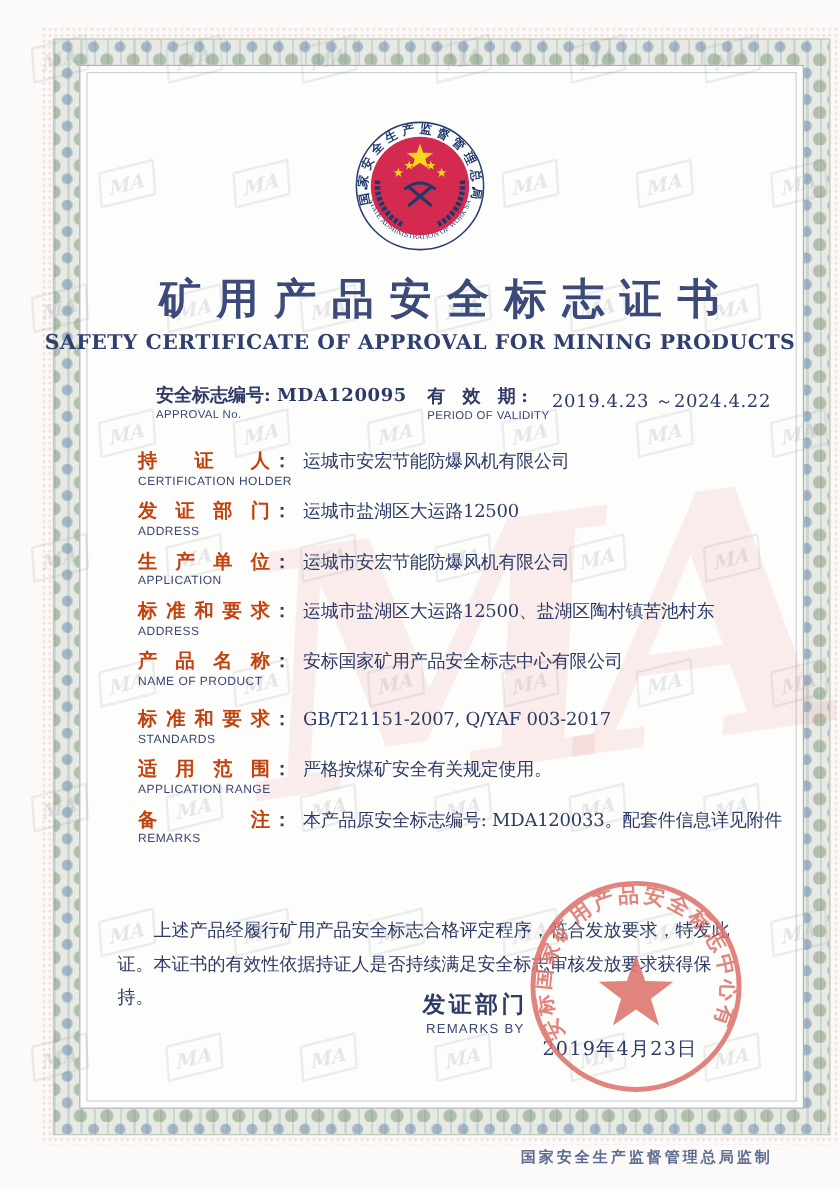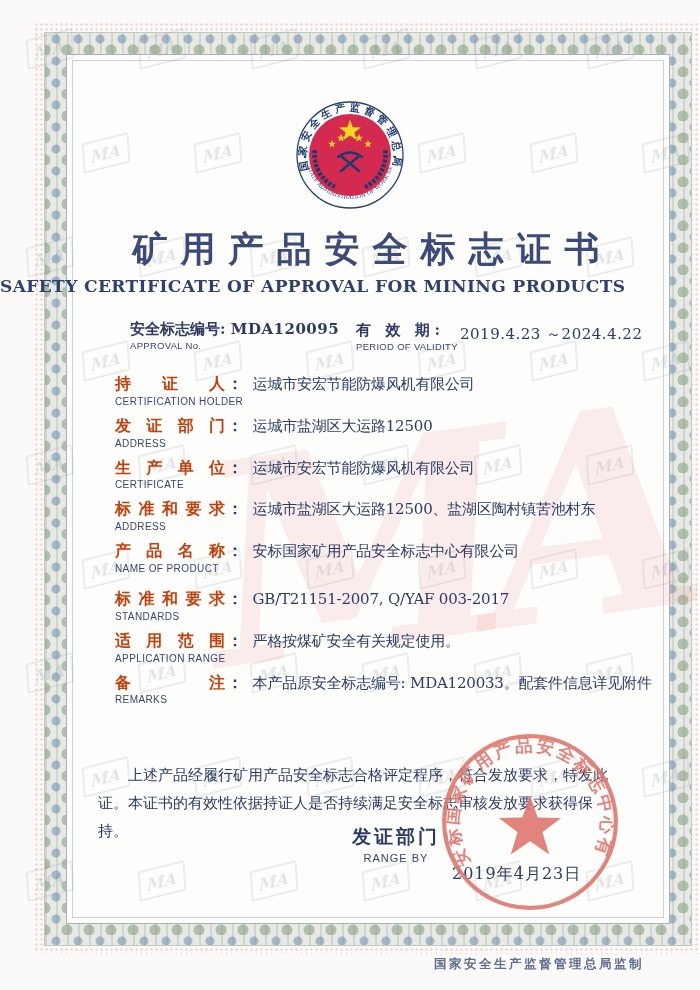--- a/index.html
+++ b/index.html
@@ -33,21 +33,21 @@
       font:italic 900 280px "DejaVu Serif",serif;letter-spacing:-30px;line-height:1;
       color:rgba(232,138,138,0.14);transform:rotate(-8deg);}
 
   .content{position:absolute;inset:0;z-index:4;}
 
   .emblem{position:absolute;left:295px;top:100px;width:110px;height:110px;}
 
   .title{position:absolute;top:226px;left:16px;width:100%;text-align:center;
          font-size:35px;font-weight:bold;letter-spacing:13px;padding-left:13px;
          box-sizing:border-box;color:#3b4a78;}
-  .subtitle{position:absolute;top:276px;left:0;width:100%;
+  .subtitle{position:absolute;top:276px;left:0;width:100%;text-align:center;
          font-size:17px;font-weight:bold;letter-spacing:0.4px;color:#2f3f6e;}
 
   .approval-row{position:absolute;left:130px;top:320px;width:520px;height:48px;}
   .ap-group{position:absolute;top:0;}
   .g1{left:0;} .g2{left:226px;} .g3{left:330px;top:5px;}
   .cn-lab{font-size:15px;font-weight:bold;color:#2f3a66;}
   .en-lab{font-size:9.5px;font-family:"Liberation Sans","DejaVu Sans",sans-serif;
           color:#3a4573;letter-spacing:0.3px;margin-top:1px;}
   .ap-val{font-size:15px;color:#2c3a66;letter-spacing:0.5px;}
   .jlab{display:inline-block;text-align:justify;text-align-last:justify;}
@@ -204,21 +204,21 @@
       <div class="field-row">
         <div class="cn-line"><span class="f-label">持证人</span><span class="f-colon">： </span><span class="f-value">运城市安宏节能防爆风机有限公司</span></div>
         <div class="en-line">CERTIFICATION HOLDER</div>
       </div>
       <div class="field-row">
         <div class="cn-line"><span class="f-label">发证部门</span><span class="f-colon">： </span><span class="f-value">运城市盐湖区大运路12500</span></div>
         <div class="en-line">ADDRESS</div>
       </div>
       <div class="field-row">
         <div class="cn-line"><span class="f-label">生产单位</span><span class="f-colon">： </span><span class="f-value">运城市安宏节能防爆风机有限公司</span></div>
-        <div class="en-line">CERTIFICATE</div>
+        <div class="en-line">APPLICATION</div>
       </div>
       <div class="field-row">
         <div class="cn-line"><span class="f-label">标准和要求</span><span class="f-colon">： </span><span class="f-value">运城市盐湖区大运路12500、盐湖区陶村镇苦池村东</span></div>
         <div class="en-line">ADDRESS</div>
       </div>
       <div class="field-row">
         <div class="cn-line"><span class="f-label">产品名称</span><span class="f-colon">： </span><span class="f-value">安标国家矿用产品安全标志中心有限公司</span></div>
         <div class="en-line">NAME OF PRODUCT</div>
       </div>
       <div class="field-row gap">
@@ -232,21 +232,21 @@
       <div class="field-row">
         <div class="cn-line"><span class="f-label">备注</span><span class="f-colon">： </span><span class="f-value">本产品原安全标志编号: MDA120033。配套件信息详见附件</span></div>
         <div class="en-line">REMARKS</div>
       </div>
     </div>
 
     <div class="statement">上述产品经履行矿用产品安全标志合格评定程序，符合发放要求，特发此证。本证书的有效性依据持证人是否持续满足安全标志审核发放要求获得保持。</div>
 
     <div class="issued">
       <div class="issued-cn">发证部门</div>
-      <div class="issued-en">RANGE BY</div>
+      <div class="issued-en">REMARKS BY</div>
     </div>
 
     <div class="issue-date">2019年4月23日</div>
 
     <div class="footer">国家安全生产监督管理总局监制</div>
   </div>
 
   <svg class="stamp" viewBox="0 0 180 180">
     <defs>
       <path id="sealArc" d="M 32,130 A 70,70 0 1 1 148,130" fill="none"></path>

